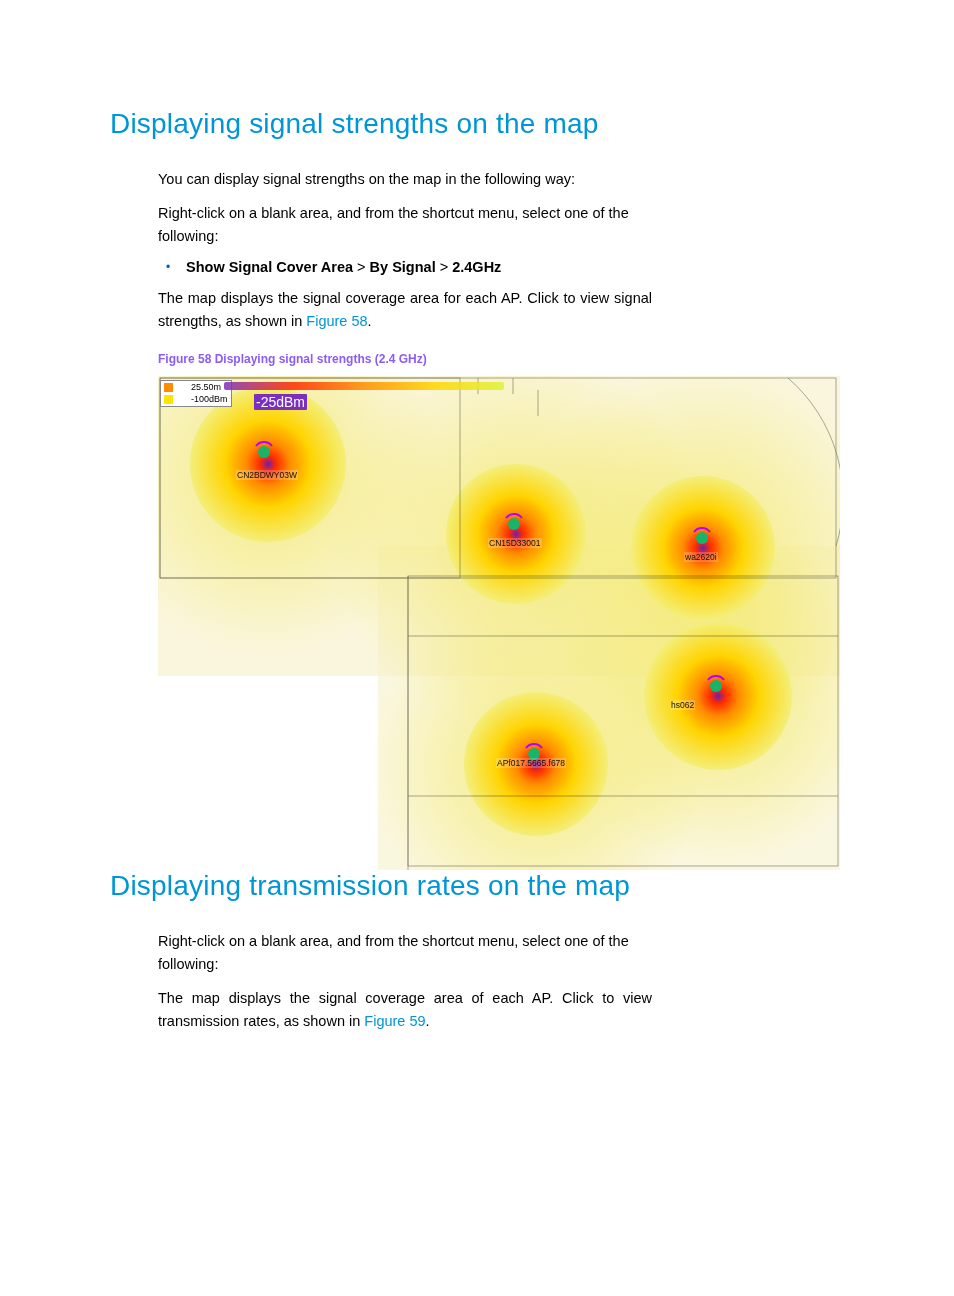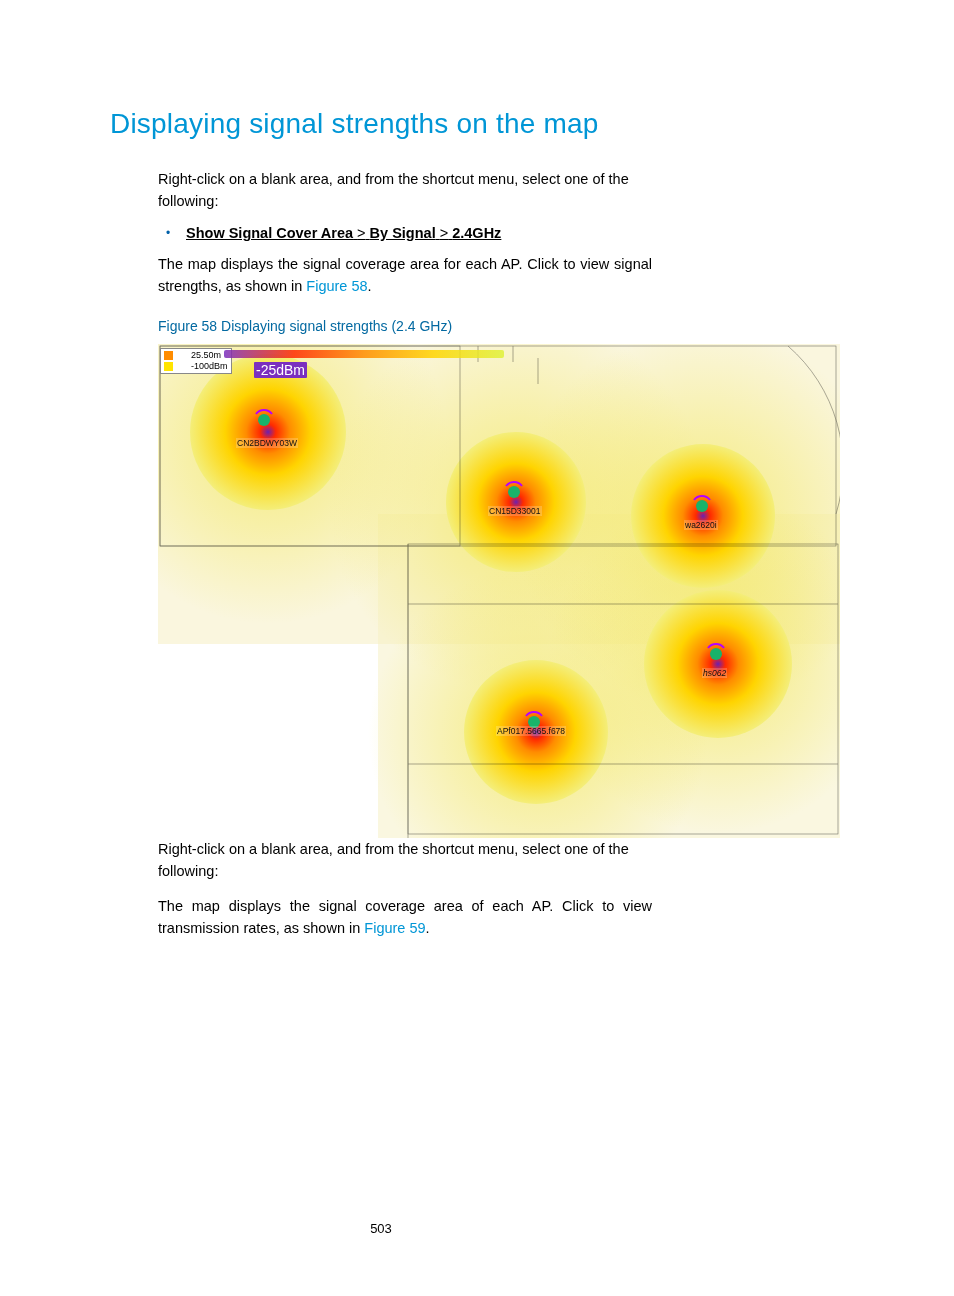--- a/index.html
+++ b/index.html
@@ -33,44 +33,43 @@
     line-height: 1.55;
     margin: 0 0 12px 0;
   }
   p.body.justify {
     text-align: justify;
   }
   ul.menu {
     list-style: none;
     margin: 0 0 12px 0;
     padding: 0 0 0 28px;
-    text-decoration: underline;
   }
   ul.menu li {
     position: relative;
     margin: 0 0 10px 0;
     font-size: 14.5px;
   }
   ul.menu li::before {
     content: "•";
     color: #0060a9;
     position: absolute;
     left: -20px;
     top: 1px;
     font-size: 12px;
   }
   .menu strong { font-weight: 700; }
   a.figlink {
     color: #0096d6;
     text-decoration: none;
   }
   .figcap {
-    color: #0369a1;
-    font-weight: 400;
-    font-size: 14px;
+    color: #8b5cf6;
+    font-weight: 700;
+    font-size: 12px;
     margin: 20px 0 10px 0;
   }
   
   .figwrap {
     width: 682px;
     height: 494px;
     position: relative;
     background: #fff;
     overflow: hidden;
   }
@@ -124,20 +123,21 @@
   .sec2 { margin-top: 34px; }
 </style>
 </head>
 <body>
 
 <div class="page">
 
   <h2 class="section">Displaying signal strengths on the map</h2>
 
   <div class="body-indent">
+    <p class="body">You can display signal strengths on the map in the following way:</p>
     <p class="body">Right-click on a blank area, and from the shortcut menu, select one of the following:</p>
 
     <ul class="menu">
       <li>
         <strong>Show Signal Cover Area</strong>
         <span>&gt;</span>
         <strong>By Signal</strong>
         <span>&gt;</span>
         <strong>2.4GHz</strong>
       </li>
@@ -227,31 +227,31 @@
             <span class="sw b"></span>
             <span>-100dBm</span>
           </div>
       </div>
       <div class="slider-track"></div>
       <div class="slider-cap">-25dBm</div>
 
       <div class="ap-label" style="left:78px;  top:94px;">CN2BDWY03W</div>
       <div class="ap-label" style="left:330px; top:162px;">CN15D33001</div>
       <div class="ap-label" style="left:526px; top:176px;">wa2620i</div>
-      <div class="ap-label" style="left:544px; top:324px;font-style:italic;">hs062</div>
+      <div class="ap-label" style="left:512px; top:324px;">hs062</div>
       <div class="ap-label" style="left:338px; top:382px;">APf017.5665.f678</div>
     </div>
   </div>
 
+  <h2 class="section sec2">Displaying transmission rates on the map</h2>
 
   <div class="body-indent">
     <p class="body">Right-click on a blank area, and from the shortcut menu, select one of the following:</p>
 
     <ul class="menu">
     </ul>
 
     <p class="body justify">
       <span>The map displays the signal coverage area of each AP. Click to view transmission rates, as shown in </span><a href="#" class="figlink">Figure 59</a><span>.</span>
     </p>
   </div>
 
-  <div class="pagenum">503</div>
 </div>
 
 </body></html>

